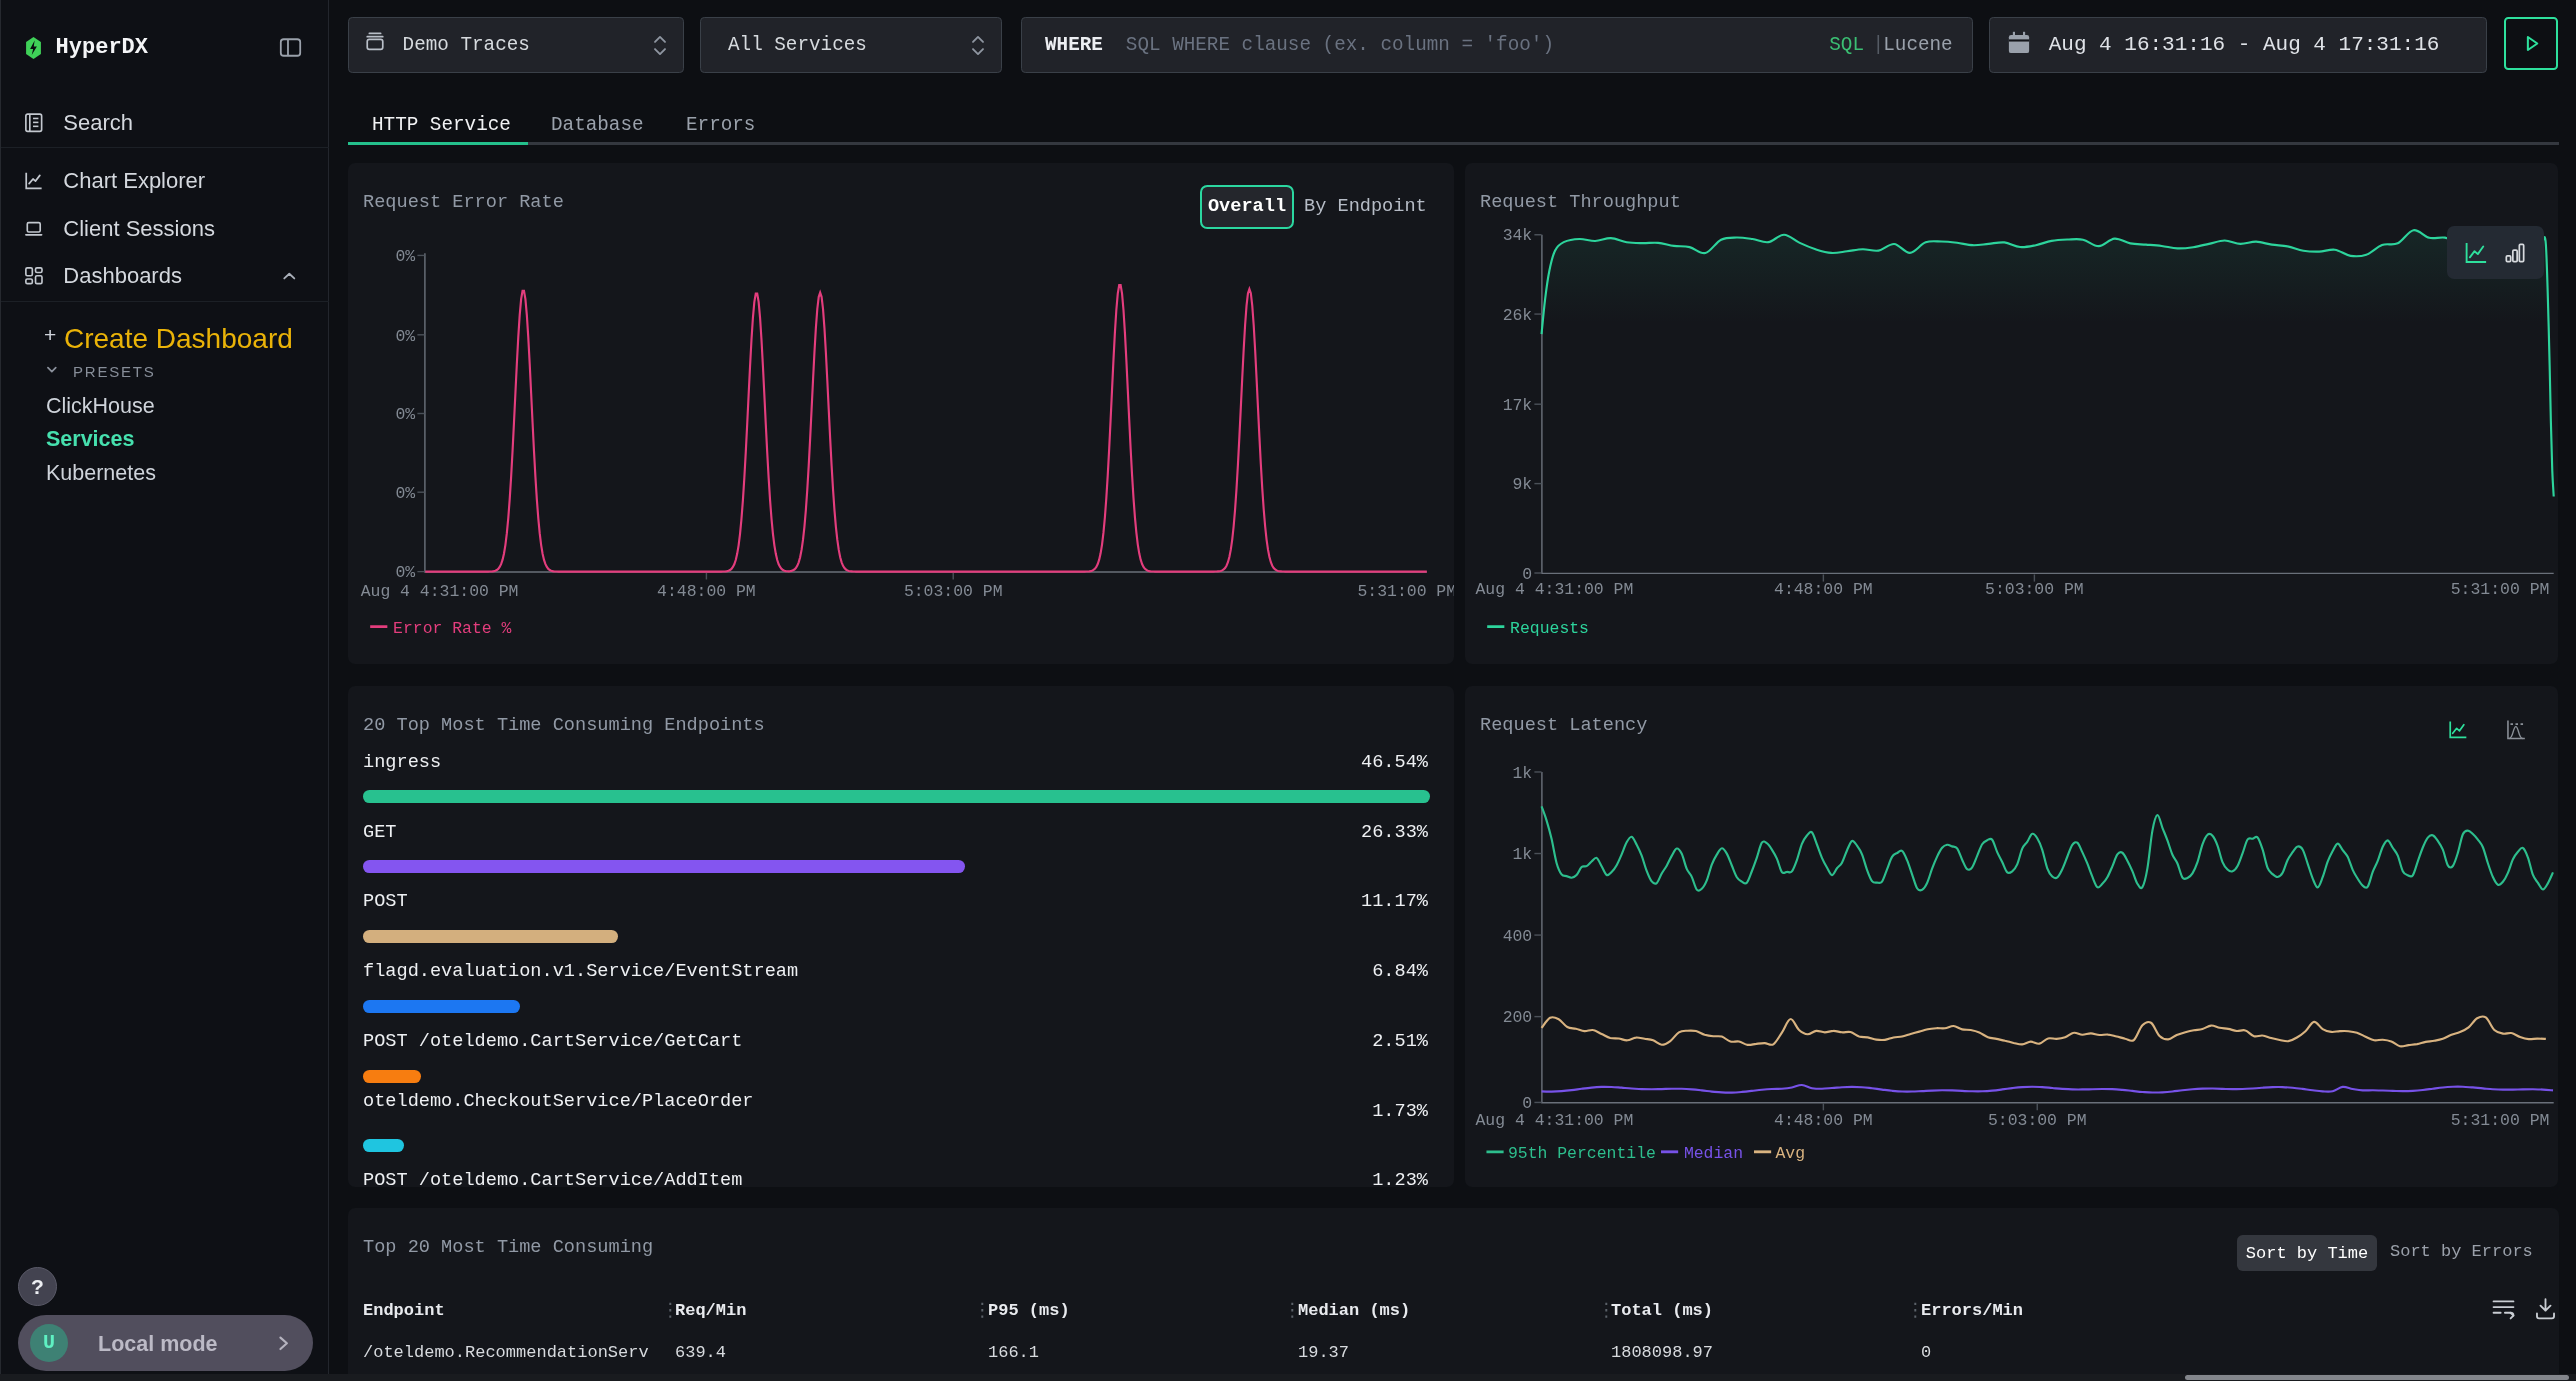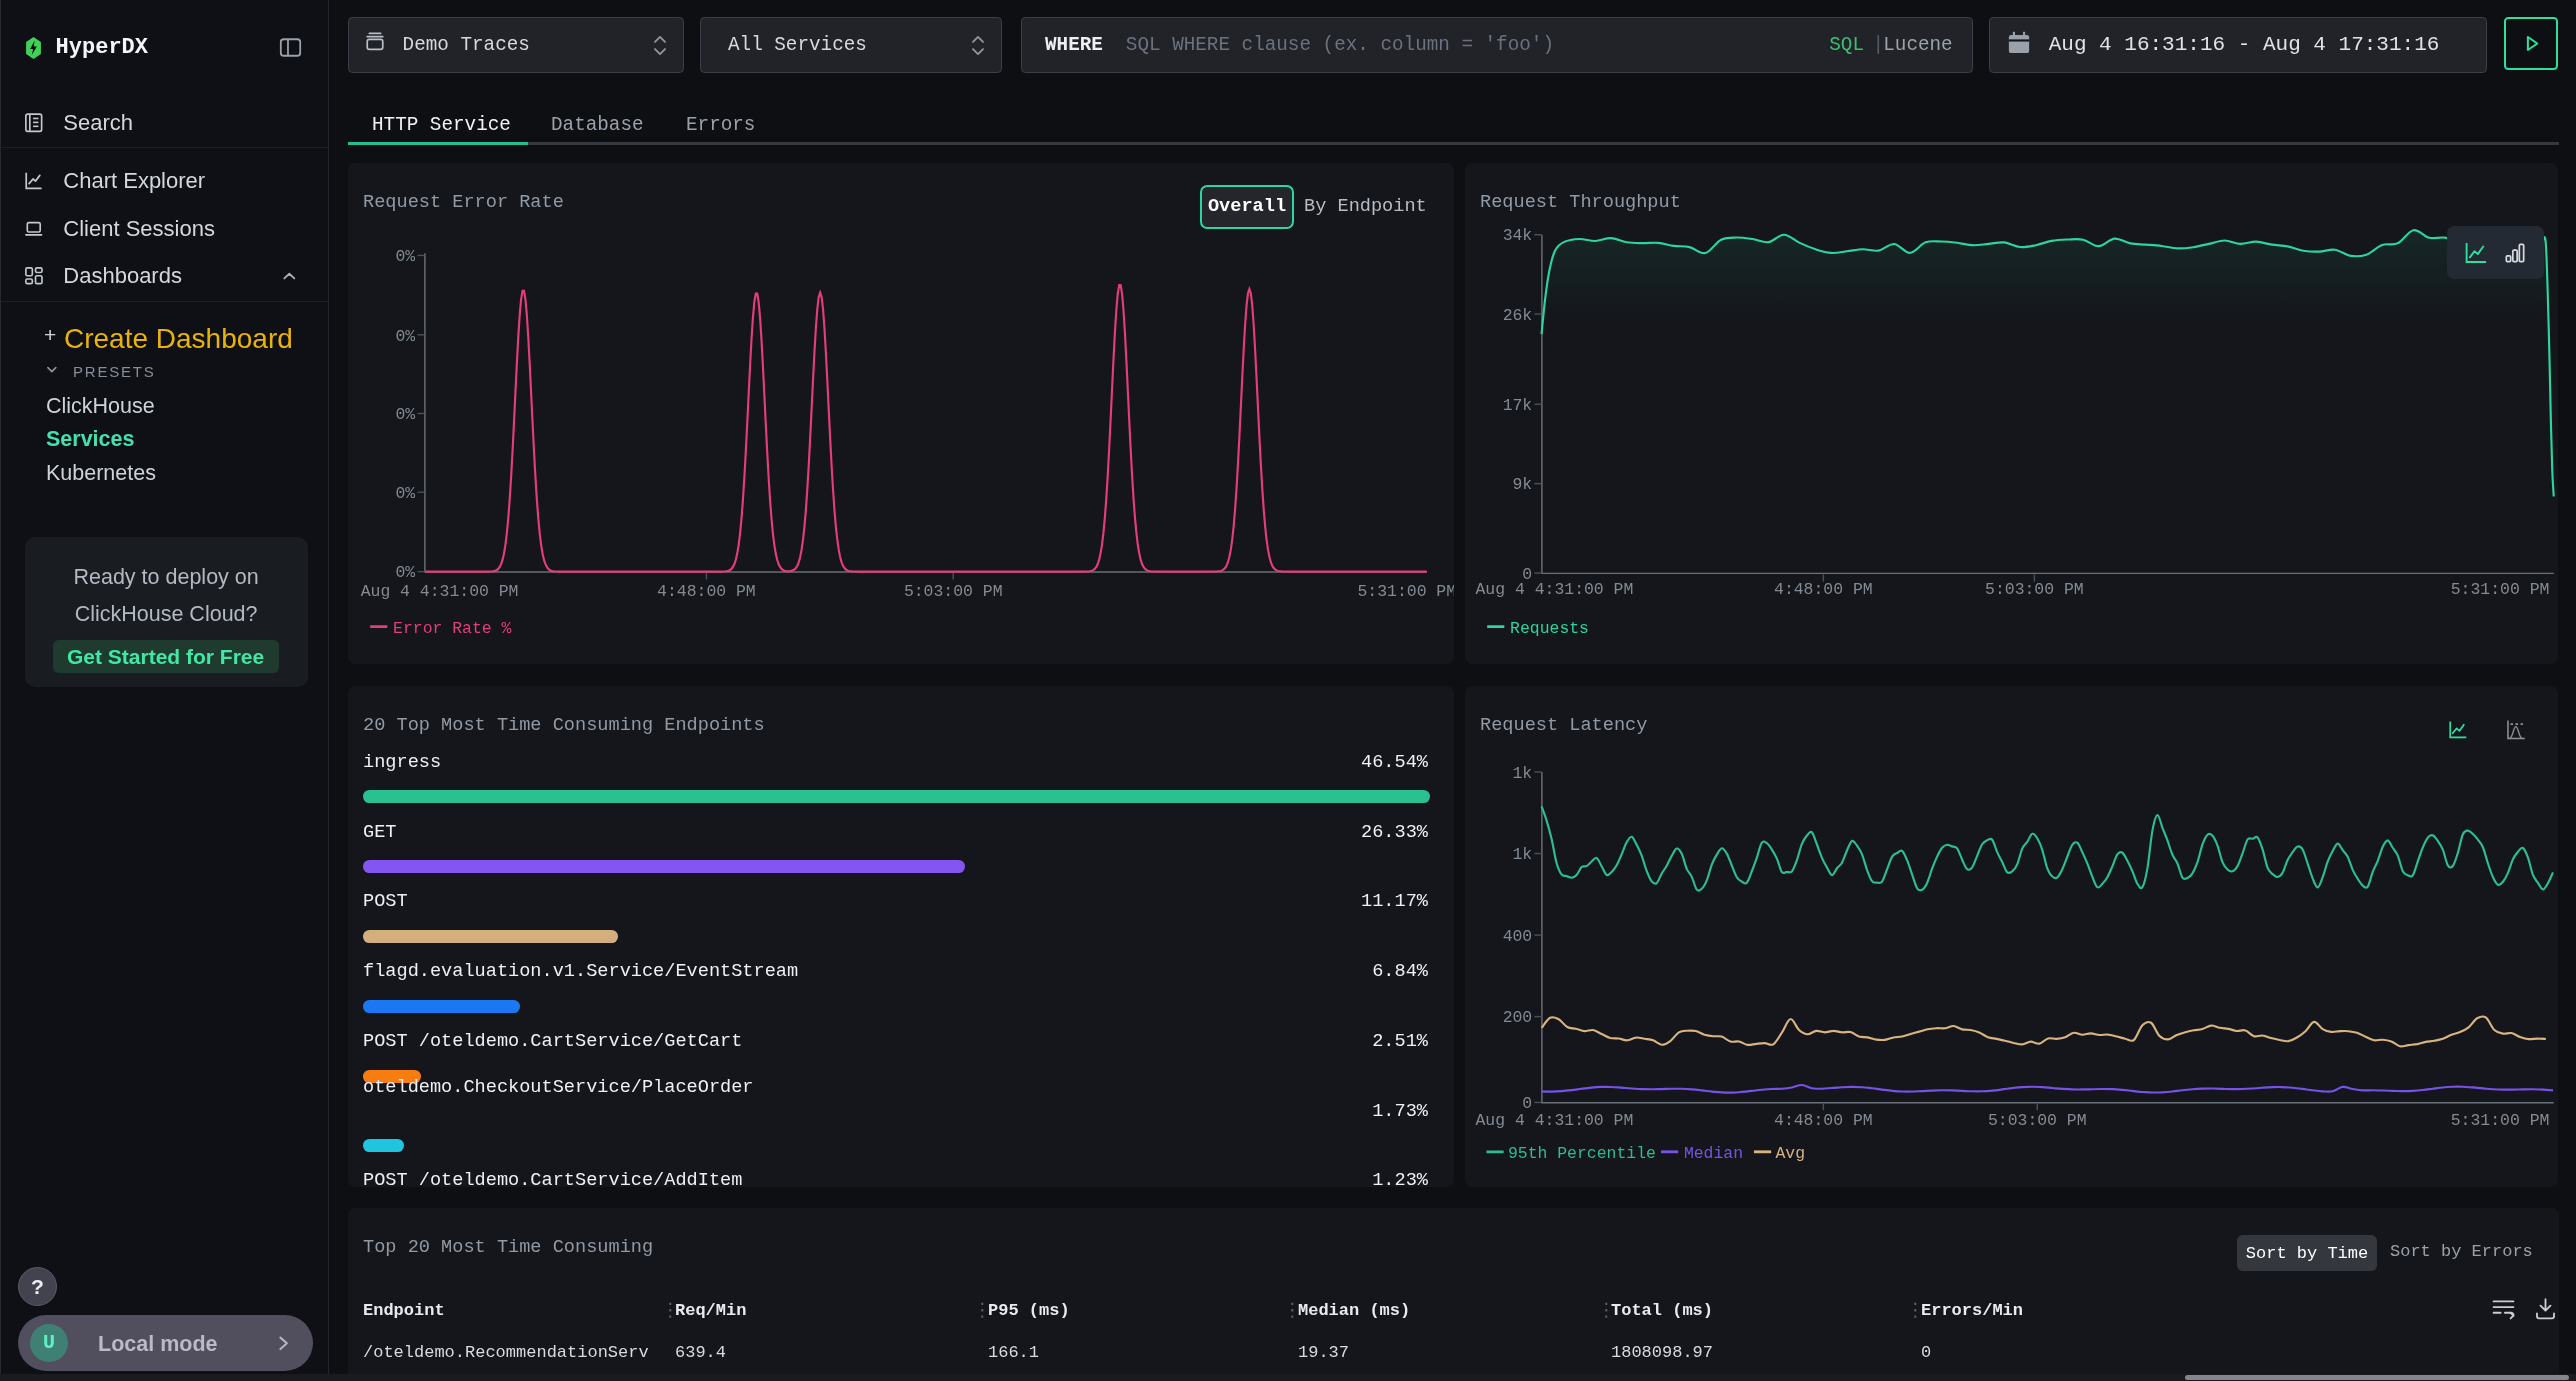--- a/index.html
+++ b/index.html
@@ -92,26 +92,20 @@
   <div class="abs sans" style="left:43px;top:323px;font-size:21px;color:#ced3da">+</div>
   <div class="abs sans" style="left:63px;top:323px;font-size:28px;color:#eab308">Create Dashboard</div>
   <div class="abs" style="left:43px;top:362px"><svg width="15.7" height="15.7" viewBox="0 0 22 22" style="" xmlns="http://www.w3.org/2000/svg">
         <path d="M5.5 8 L11 13.5 L16.5 8" fill="none" stroke="#8b919c" stroke-width="2.4" stroke-linecap="round" stroke-linejoin="round"></path>
       </svg></div>
   <div class="abs sans" style="left:72px;top:363px;font-size:15px;letter-spacing:1.8px;color:#878e99">PRESETS</div>
   <div class="subitem" style="top:394px">ClickHouse</div>
   <div class="subitem" style="top:427px;color:#46e0ae;font-weight:bold">Services</div>
   <div class="subitem" style="top:461px">Kubernetes</div>
 
-  <div class="abs" style="left:23.6px;top:537px;width:283px;height:150px;background:#191c21;border-radius:10px">
-    <div class="sans" style="position:absolute;top:28px;width:100%;text-align:center;font-size:21.5px;color:#b3b9c3">Ready to deploy on</div>
-    <div class="sans" style="position:absolute;top:65px;width:100%;text-align:center;font-size:21.5px;color:#b3b9c3">ClickHouse Cloud?</div>
-    <div class="sans" style="position:absolute;left:28px;top:103px;width:226px;height:33px;background:#1f3b30;border-radius:5.7px;
-      display:flex;align-items:center;justify-content:center;font-size:21px;font-weight:bold;color:#41e8a5">Get Started for Free</div>
-  </div>
 
   <div class="abs" style="left:17px;top:1267px;width:39px;height:39px;border-radius:50%;background:#434350;border:1.4px solid #5a5a68;
     display:flex;align-items:center;justify-content:center">
       <span class="sans" style="font-size:21px;font-weight:bold;color:#eceef2">?</span>
     </div>
 
   <div class="abs" style="left:17px;top:1315px;width:295px;height:56px;border-radius:28px;background:#514e5d">
     <div style="position:absolute;left:12px;top:8.6px;width:38px;height:38px;border-radius:50%;background:#3e8174;
       display:flex;align-items:center;justify-content:center">
         <span class="mono" style="font-size:20px;font-weight:bold;color:#5ff0c2">U</span>
@@ -253,21 +247,21 @@
     <div class="bbar" style="top:174px;width:602px;background:#8455f0"></div>
     <div class="brow-label" style="top:205px">POST</div>
     <div class="brow-pct" style="top:205px">11.17%</div>
     <div class="bbar" style="top:244px;width:255px;background:#d3af7e"></div>
     <div class="brow-label" style="top:275px">flagd.evaluation.v1.Service/EventStream</div>
     <div class="brow-pct" style="top:275px">6.84%</div>
     <div class="bbar" style="top:314px;width:157px;background:#1c77f2"></div>
     <div class="brow-label" style="top:345px">POST /oteldemo.CartService/GetCart</div>
     <div class="brow-pct" style="top:345px">2.51%</div>
     <div class="bbar" style="top:384px;width:58px;background:#f77d10"></div>
-    <div class="brow-label" style="top:391px">oteldemo.CheckoutService/PlaceOrder</div>
+    <div class="brow-label" style="top:405px">oteldemo.CheckoutService/PlaceOrder</div>
     <div class="brow-pct" style="top:415px">1.73%</div>
     <div class="bbar" style="top:453px;width:41px;background:#1fc5e0"></div>
     <div class="brow-label" style="top:484px">POST /oteldemo.CartService/AddItem</div>
     <div class="brow-pct" style="top:484px">1.23%</div>
 </div>
 
 <div class="panel" style="left:1465px;top:686px;width:1093px;height:501px">
   <div class="ptitle">Request Latency</div>
   <div class="abs" style="left:982px;top:33px"><svg width="21.5" height="21.5" viewBox="0 0 30 30" style="" xmlns="http://www.w3.org/2000/svg">
         <path d="M4.5 3.5 V25.5 H27" fill="none" stroke="#2ee09d" stroke-width="2.4"></path>

